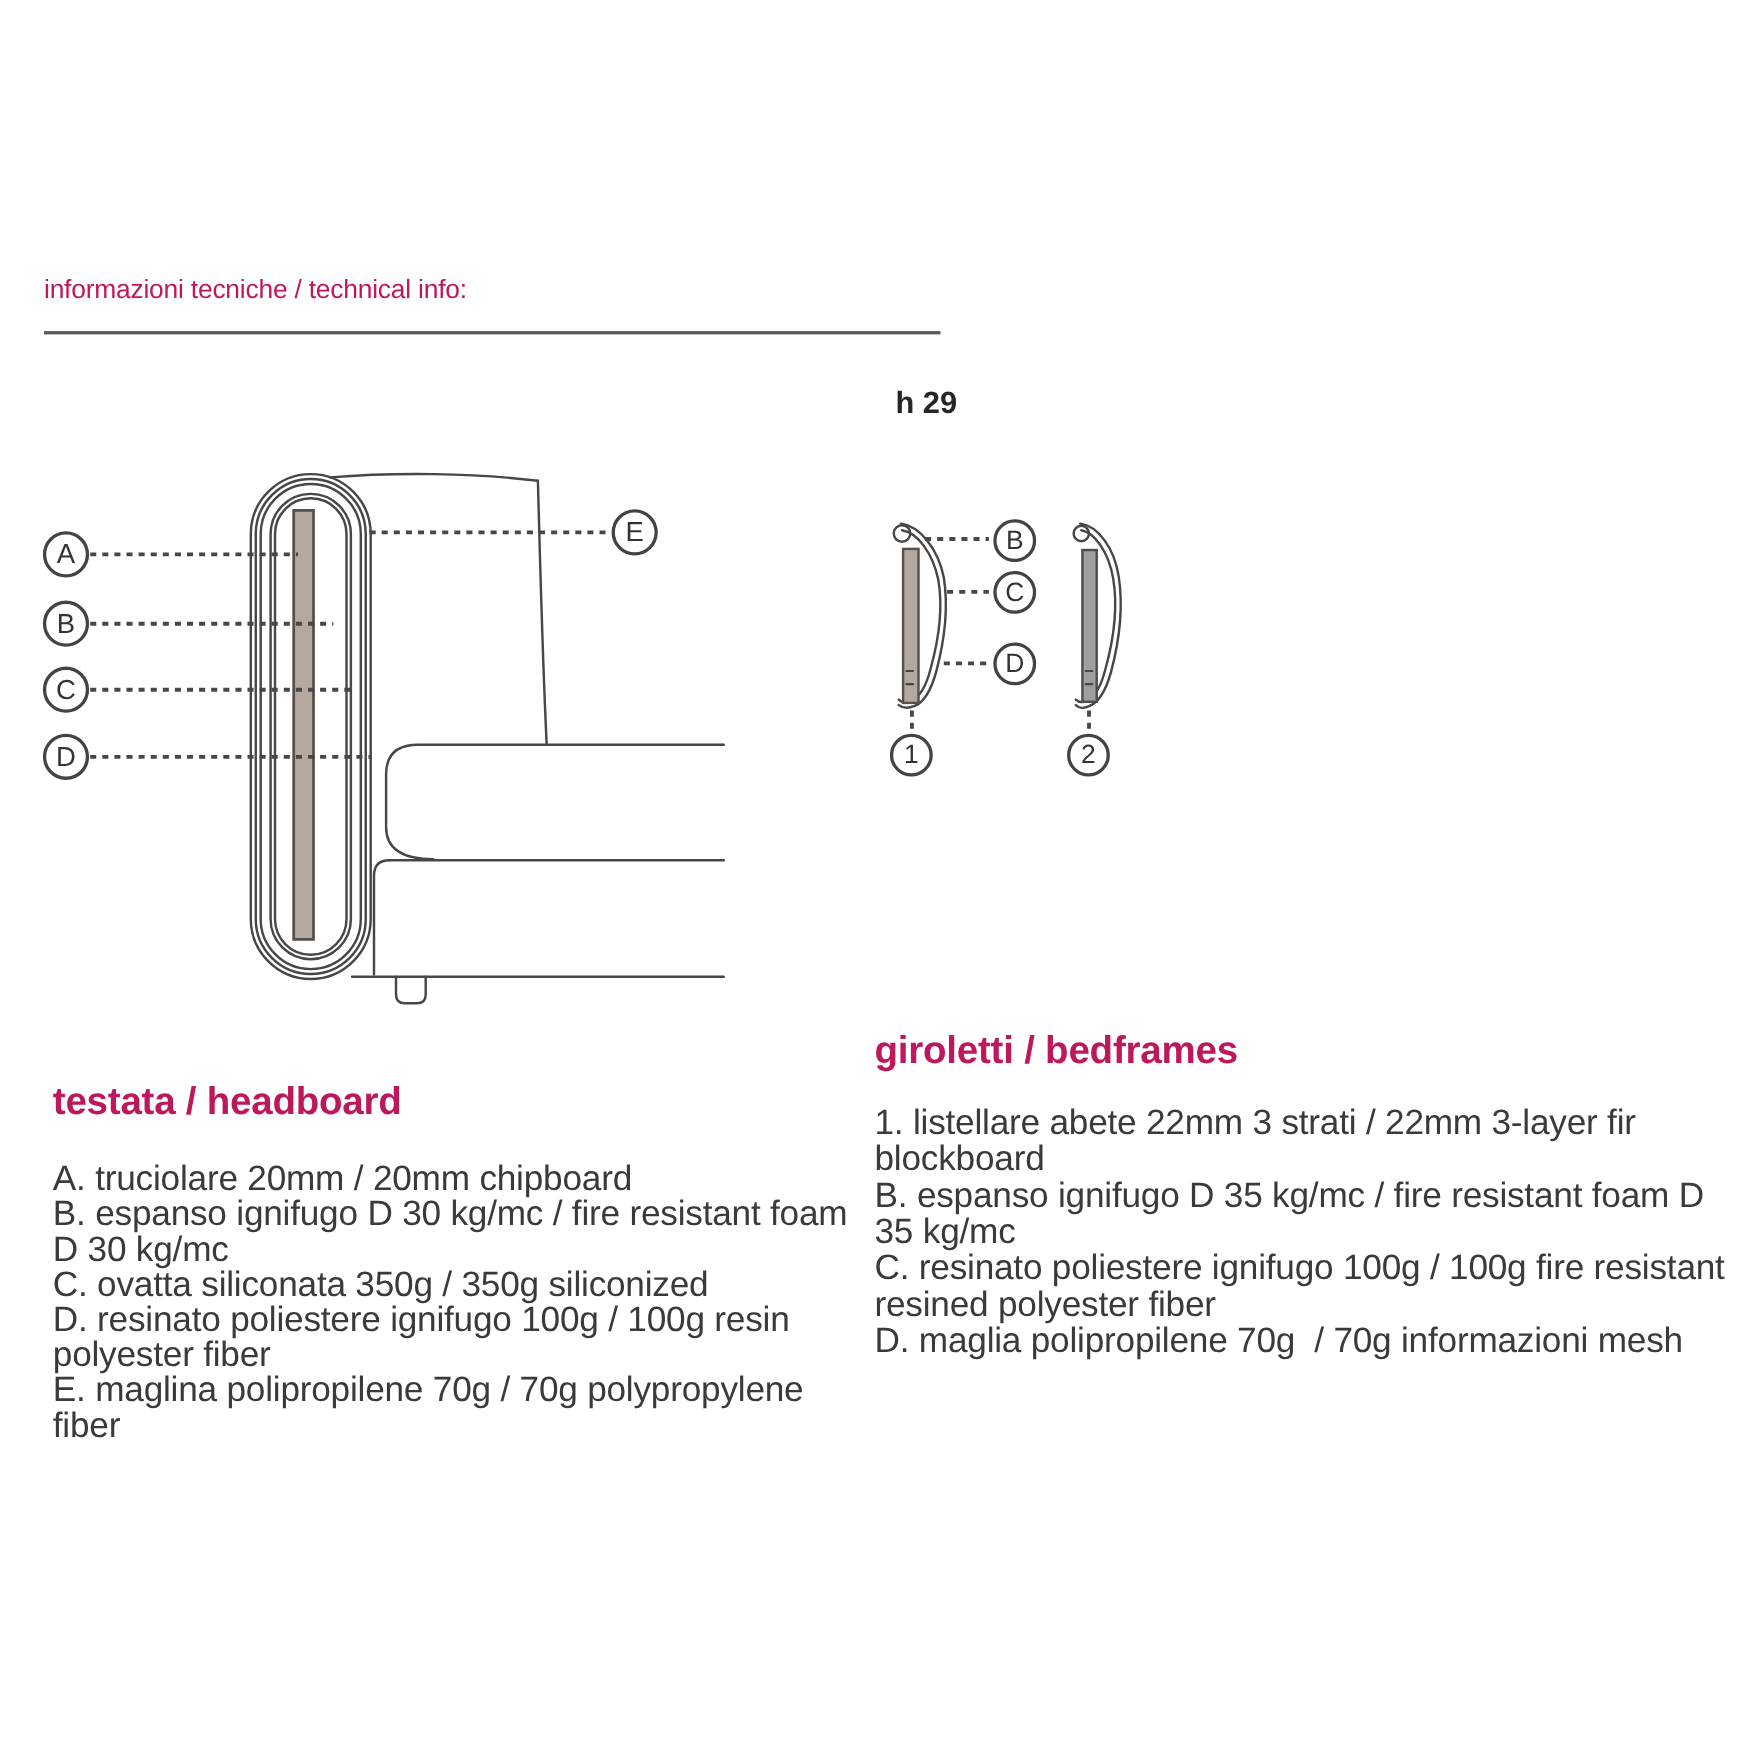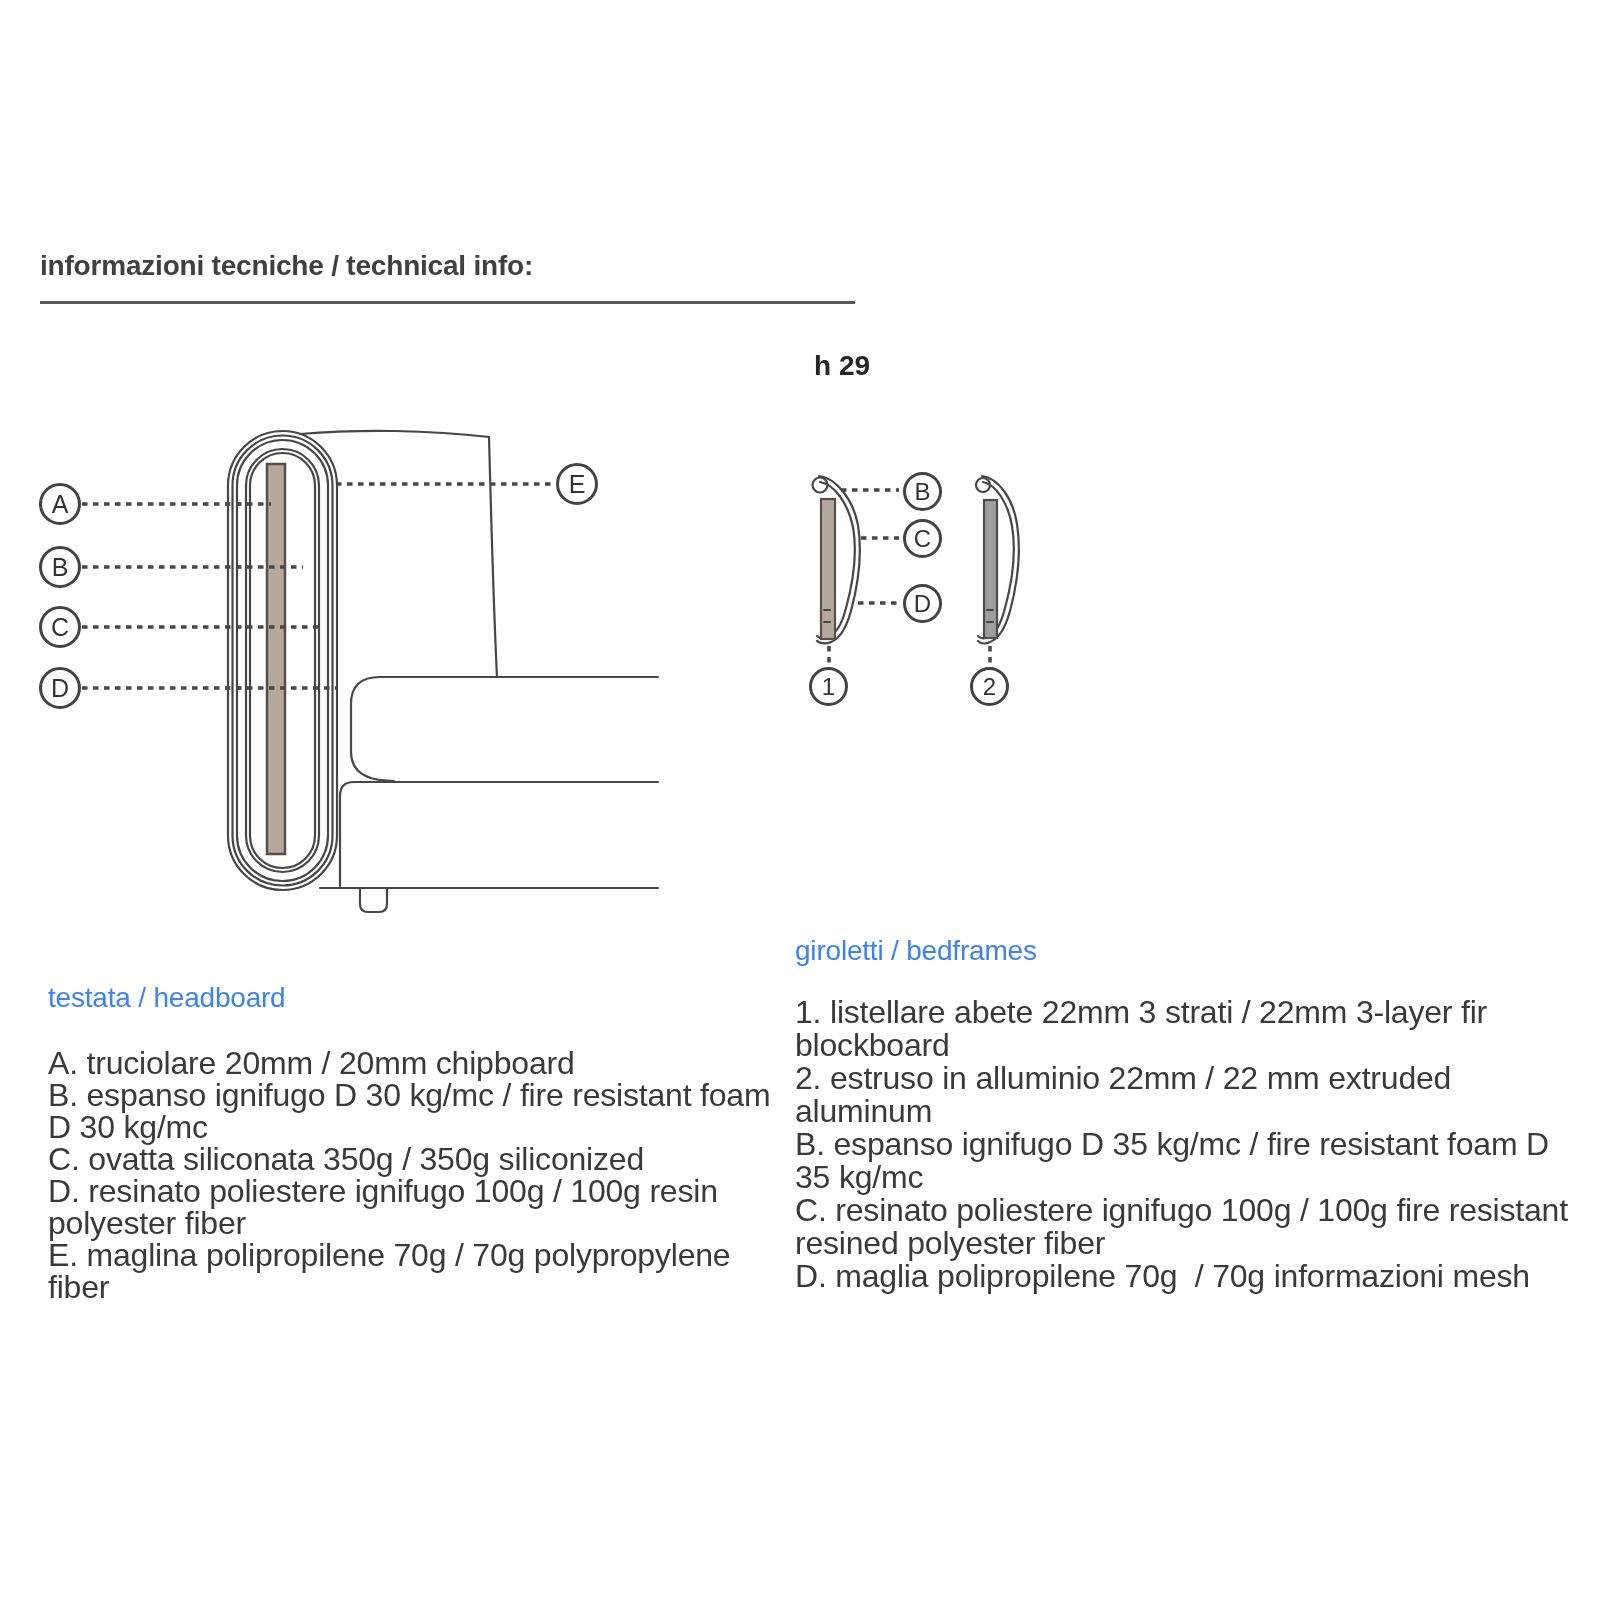--- a/index.html
+++ b/index.html
@@ -1,43 +1,43 @@
 <!DOCTYPE html>
 <html><head>
 <meta charset="utf-8">
 <style>
   html,body{margin:0;padding:0;background:#ffffff;}
   .page{
     position:relative;width:1600px;height:1600px;background:#ffffff;overflow:hidden;
     font-family:"Liberation Sans", sans-serif;color:#2e2e2e;
   }
   .title{
-    position:absolute;left:40px;top:250px;font-size:28px;font-weight:700;
-    letter-spacing:-0.2px;color:#404040;
+    position:absolute;left:40px;top:250px;font-size:24px;font-weight:400;
+    letter-spacing:-0.2px;color:#be185d;
   }
   .title-rule{
     position:absolute;left:40px;top:301px;width:815px;height:3px;background:#5a5a5a;
   }
   .height-label{
     position:absolute;left:814px;top:350px;font-size:28px;font-weight:700;color:#262626;text-align:right;
   }
   svg{position:absolute;}
   .diagram-left{left:0;top:400px;}
   .diagram-right{left:780px;top:450px;}
   .label-circle{
     position:absolute;width:42px;height:42px;border:3px solid #434343;border-radius:50%;
     background:#ffffff;display:flex;align-items:center;justify-content:center;
     font-size:25px;color:#333;box-sizing:border-box;
   }
   .label-circle.small{width:39px;height:39px;font-size:24px;}
   .section{position:absolute;}
   .section-left{left:48px;top:982px;width:745px;}
   .section-right{left:795px;top:935px;width:785px;}
   .section h2{
-    margin:0;font-size:28px;font-weight:400;color:#3b82f6;letter-spacing:-0.2px;
+    margin:0;font-size:35px;font-weight:700;color:#be185d;letter-spacing:-0.2px;
   }
   .section ul{
     list-style:none;margin:0;padding:0;font-size:32px;color:#3a3a3a;
   }
   .section-left ul{margin-top:33px;line-height:32px;}
   .section-right ul{margin-top:29px;line-height:33px;}
   .section li{white-space:pre-wrap;letter-spacing:-0.2px;}
 </style>
 </head>
 <body>
@@ -144,20 +144,19 @@
       <li>C. ovatta siliconata 350g / 350g siliconized</li>
       <li>D. resinato poliestere ignifugo 100g / 100g resin polyester fiber</li>
       <li>E. maglina polipropilene 70g / 70g polypropylene fiber</li>
     </ul>
   </div>
 
   <div class="section section-right">
     <h2>giroletti / bedframes</h2>
     <ul>
       <li>1. listellare abete 22mm 3 strati / 22mm 3-layer fir blockboard</li>
-      <li>2. estruso in alluminio 22mm / 22 mm extruded aluminum</li>
       <li>B. espanso ignifugo D 35 kg/mc / fire resistant foam D 35 kg/mc</li>
       <li>C. resinato poliestere ignifugo 100g / 100g fire resistant resined polyester fiber</li>
       <li>D. maglia polipropilene 70g  / 70g informazioni mesh</li>
     </ul>
   </div>
 
 </div>
 
 </body></html>

